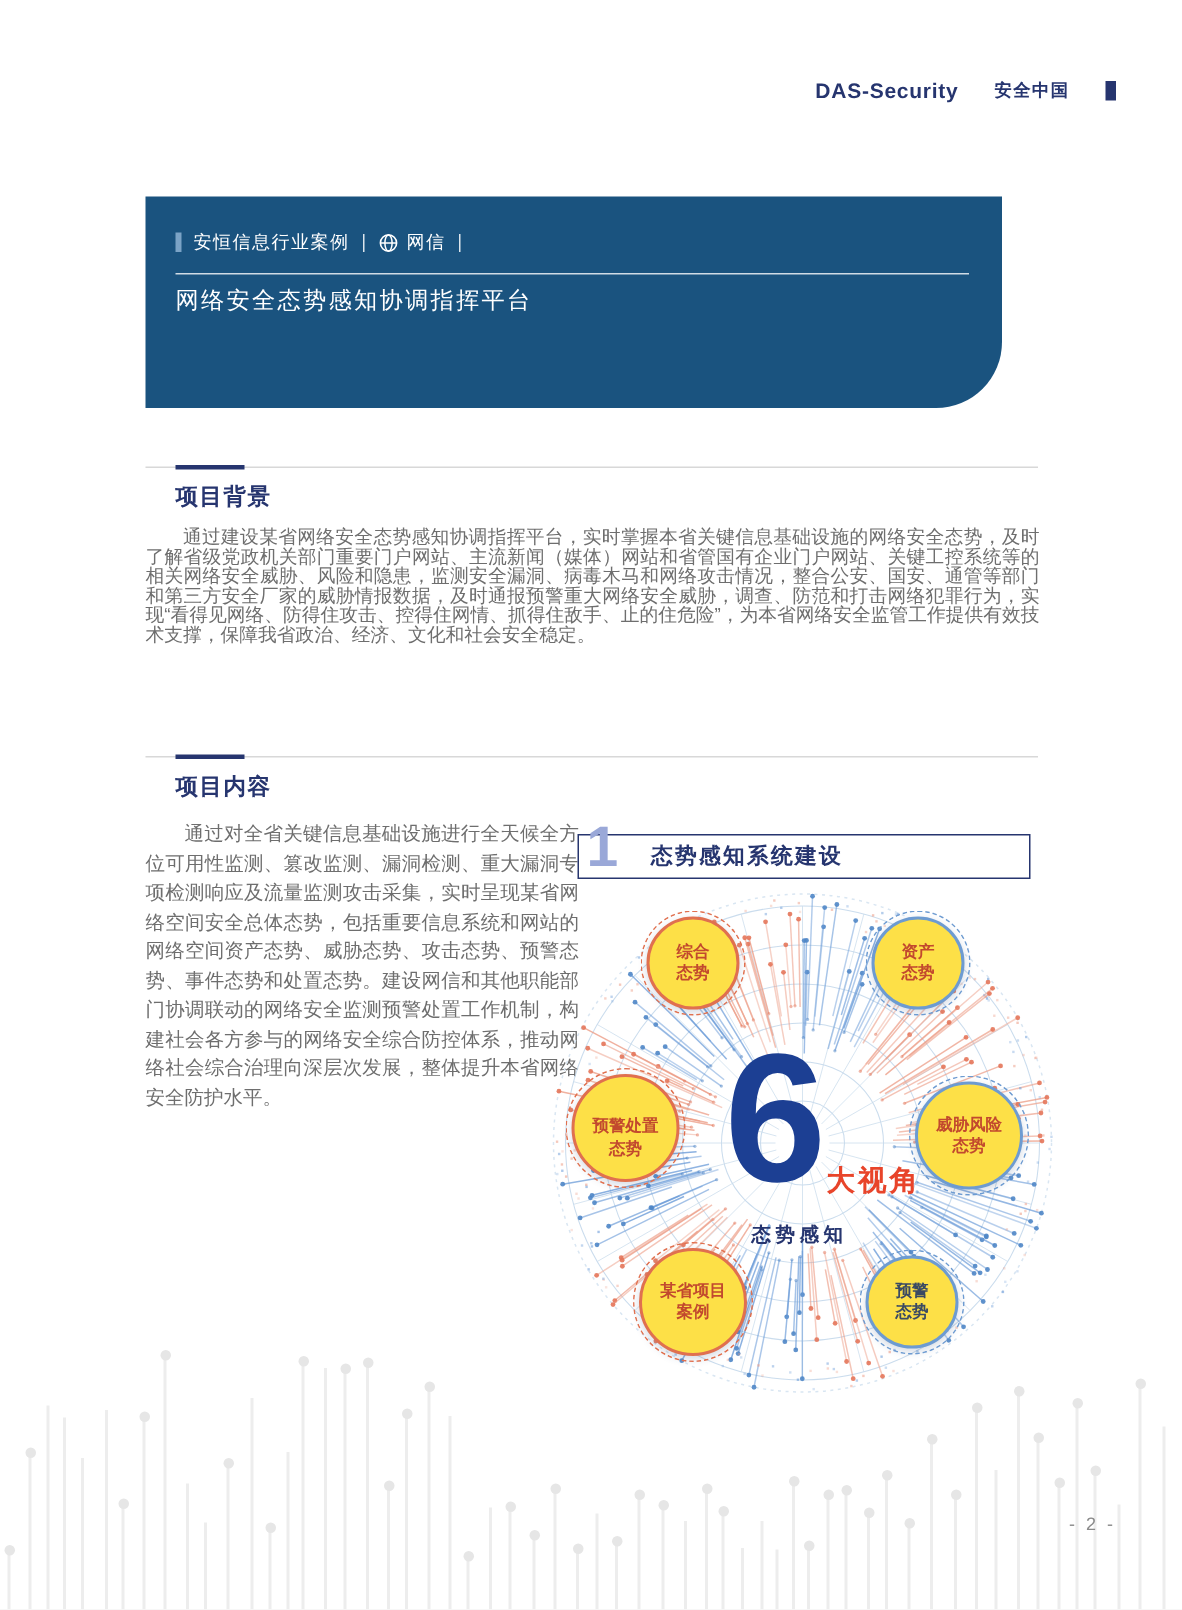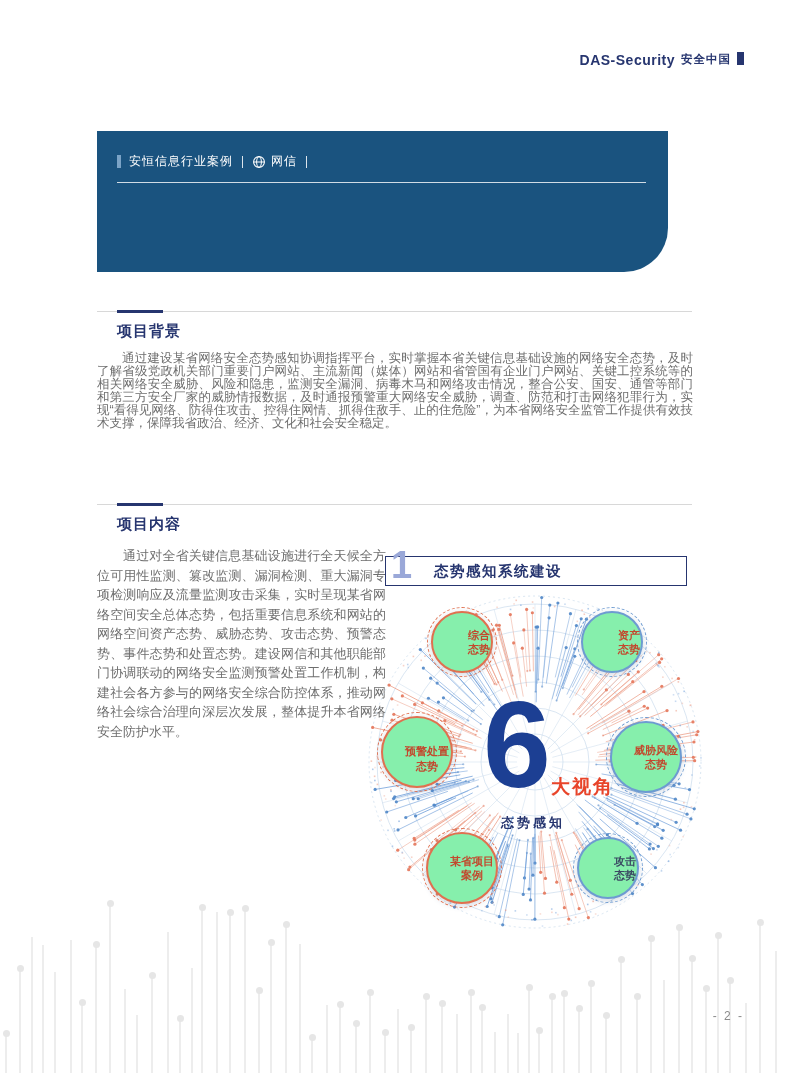--- a/index.html
+++ b/index.html
@@ -2,21 +2,21 @@
 <html><head>
 <meta charset="utf-8">
 <style>
   html,body{margin:0;padding:0;background:#f2f2f2;}
   .page{
     position:relative;width:788px;height:1073px;margin:0 auto;background:#ffffff;
     overflow:hidden;font-family:"Liberation Sans","DejaVu Sans",sans-serif;
   }
   .content-layer{position:absolute;inset:0;z-index:1;}
   
-  .logo{position:absolute;top:52px;right:44px;display:flex;align-items:flex-start;gap:6px;}
+  .logo{position:absolute;top:52px;right:44px;display:flex;align-items:center;gap:24px;}
   .brand{font-size:14px;font-weight:bold;color:#26356F;letter-spacing:.5px;}
   .brand-cn{font-size:11.5px;color:#26356F;font-weight:bold;letter-spacing:1px;}
   .brand-block{display:inline-block;width:7px;height:13px;background:#26356F;}
   
   .band{position:absolute;left:97px;top:131px;width:571px;height:141px;background:#1A537F;
         border-radius:0 0 44px 0;color:#fff;padding:0;box-sizing:border-box;}
   .band-inner{padding:22px 22px 0 20px;}
   .band-tag{display:flex;align-items:center;font-size:12px;letter-spacing:1px;}
   .tag-marker{width:4px;height:13px;background:#7BA3C6;margin-right:8px;}
   .tag-sep{width:1px;height:12px;background:rgba(255,255,255,.85);margin:0 9px;}
@@ -36,22 +36,22 @@
   .figure{position:absolute;left:371px;top:548px;width:340px;height:400px;}
   .fig-header{position:absolute;left:14px;top:8px;width:302px;height:30px;border:1px solid #26356F;
               background:#fff;box-sizing:border-box;}
   .fig-num{position:absolute;left:5px;top:-11px;font-size:38px;font-weight:bold;color:#9AA8D8;line-height:1;}
   .fig-title{position:absolute;left:48px;top:0;line-height:28px;font-size:14.5px;font-weight:bold;color:#26356F;letter-spacing:1.5px;}
   .radar{position:absolute;left:-6px;top:44px;}
   .center-group{position:absolute;left:164px;top:214px;width:0;height:0;}
   .big6{position:absolute;left:-52px;top:-78px;font-size:122px;line-height:1;font-weight:bold;color:#1C3F93;}
   .big6-label{position:absolute;left:16px;top:12px;font-size:19px;font-weight:bold;color:#E8442A;letter-spacing:2px;white-space:nowrap;}
   .center-caption{position:absolute;left:-34px;top:52px;font-size:13px;font-weight:bold;color:#26356F;letter-spacing:3px;white-space:nowrap;}
-  .bubble{position:absolute;transform:translate(-50%,-50%);border-radius:50%;background:#86efac;
-          display:flex;align-items:center;justify-content:flex-end;text-align:center;
+  .bubble{position:absolute;transform:translate(-50%,-50%);border-radius:50%;background:#fde047;
+          display:flex;align-items:center;justify-content:center;text-align:center;
           box-shadow:0 2px 6px rgba(40,70,120,.2);}
   .bubble span{display:block;font-size:11px;font-weight:bold;line-height:1.3;word-break:break-all;}
   
   .pins{position:absolute;left:0;bottom:0;width:788px;height:210px;z-index:0;}
   .pin{position:absolute;bottom:0;width:2px;background:#ededed;}
   .pin-head{position:absolute;left:-2.5px;top:-6px;width:7px;height:7px;border-radius:50%;background:#e6e6e6;}
   .page-num{position:absolute;right:44px;bottom:50px;font-size:12px;color:#8a8a8a;letter-spacing:2px;z-index:2;}
 </style>
 </head>
 <body>
@@ -215,20 +215,21 @@
             <svg width="14" height="14" viewBox="0 0 14 14">
               <circle cx="7" cy="7" r="5.4" fill="none" stroke="#ffffff" stroke-width="1.1"></circle>
               <line x1="1.6" y1="7" x2="12.4" y2="7" stroke="#ffffff" stroke-width="1"></line>
               <ellipse cx="7" cy="7" rx="2.4" ry="5.4" fill="none" stroke="#ffffff" stroke-width="1"></ellipse>
             </svg>
           </span>
           <span>网信</span>
           <span class="tag-sep"></span>
         </div>
         <div class="band-rule"></div>
+        <div class="band-subtitle">网络安全态势感知协调指挥平台</div>
       </div>
     </div>
 
     <div class="rule" style="top:311px;">
       <span class="rule-accent"></span>
     </div>
     <h2 class="sec-title" style="top:322px;">项目背景</h2>
     <p class="body-text" style="top:352px;">通过建设某省网络安全态势感知协调指挥平台，实时掌握本省关键信息基础设施的网络安全态势，及时了解省级党政机关部门重要门户网站、主流新闻（媒体）网站和省管国有企业门户网站、关键工控系统等的相关网络安全威胁、风险和隐患，监测安全漏洞、病毒木马和网络攻击情况，整合公安、国安、通管等部门和第三方安全厂家的威胁情报数据，及时通报预警重大网络安全威胁，调查、防范和打击网络犯罪行为，实现“看得见网络、防得住攻击、控得住网情、抓得住敌手、止的住危险”，为本省网络安全监管工作提供有效技术支撑，保障我省政治、经济、文化和社会安全稳定。</p>
 
     <div class="rule" style="top:504px;">
@@ -934,21 +935,21 @@
           <div class="bubble" style="left: 46px; top: 204px; width: 68px; height: 68px; border: 2px solid rgb(224, 112, 79); outline: rgb(224, 112, 79) dashed 1px; outline-offset: 3px;">
             <span style="color: rgb(194, 73, 46); width: 48px; margin-top: 13px;">预警处置态势</span>
           </div>
           <div class="bubble" style="left: 275px; top: 209px; width: 68px; height: 68px; border: 2px solid rgb(109, 155, 209); outline: rgb(109, 155, 209) dashed 1px; outline-offset: 3px;">
             <span style="color: rgb(194, 73, 46); width: 48px;">威胁风险态势</span>
           </div>
           <div class="bubble" style="left: 91px; top: 320px; width: 68px; height: 68px; border: 2px solid rgb(224, 112, 79); outline: rgb(224, 112, 79) dashed 1px; outline-offset: 3px;">
             <span style="color: rgb(194, 73, 46); width: 48px;">某省项目案例</span>
           </div>
           <div class="bubble" style="left: 237px; top: 320px; width: 58px; height: 58px; border: 2px solid rgb(109, 155, 209); outline: rgb(109, 155, 209) dashed 1px; outline-offset: 3px;">
-            <span style="color: rgb(58, 74, 99); width: 24px;">攻击态势</span>
+            <span style="color: rgb(58, 74, 99); width: 24px;">预警态势</span>
           </div>
         </div>
     </div>
 
     <div class="page-num">- 2 -</div>
 
   </div>
 </div>
 
 </body></html>

